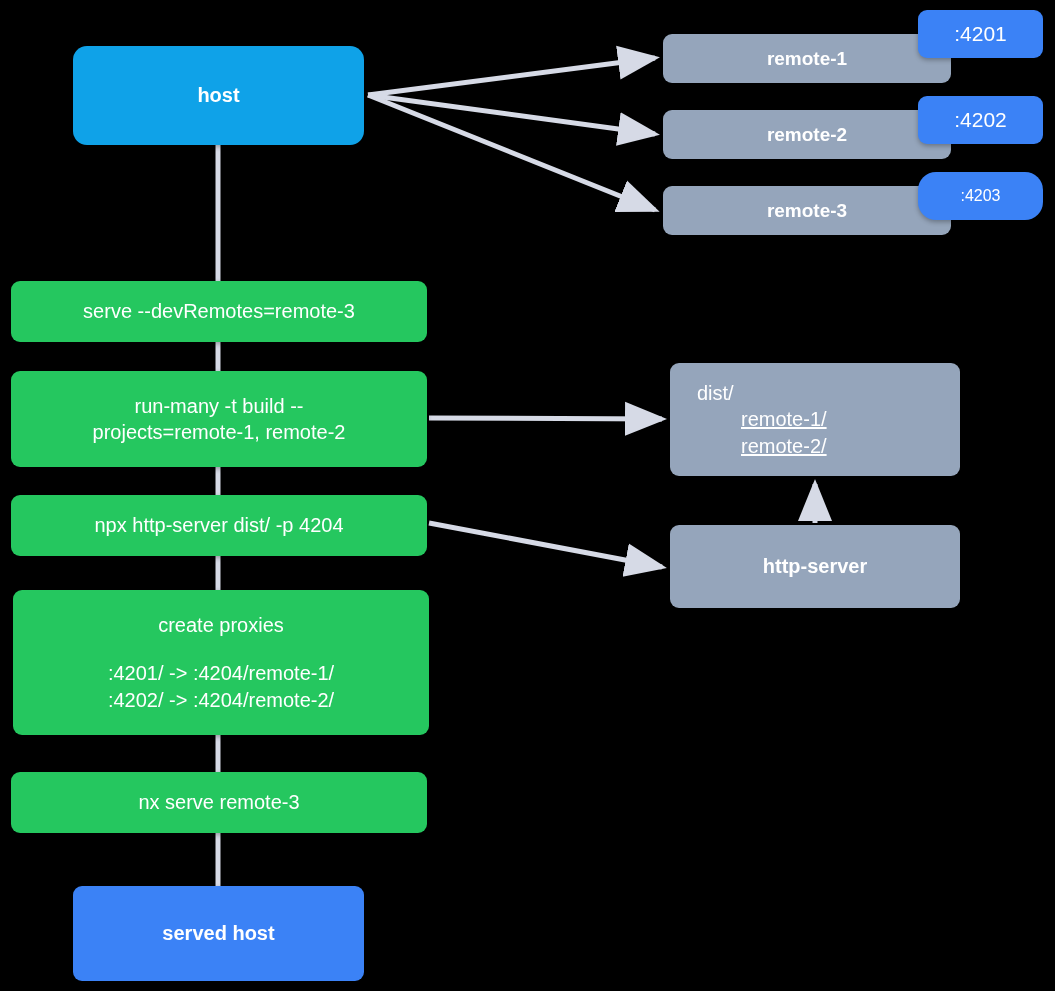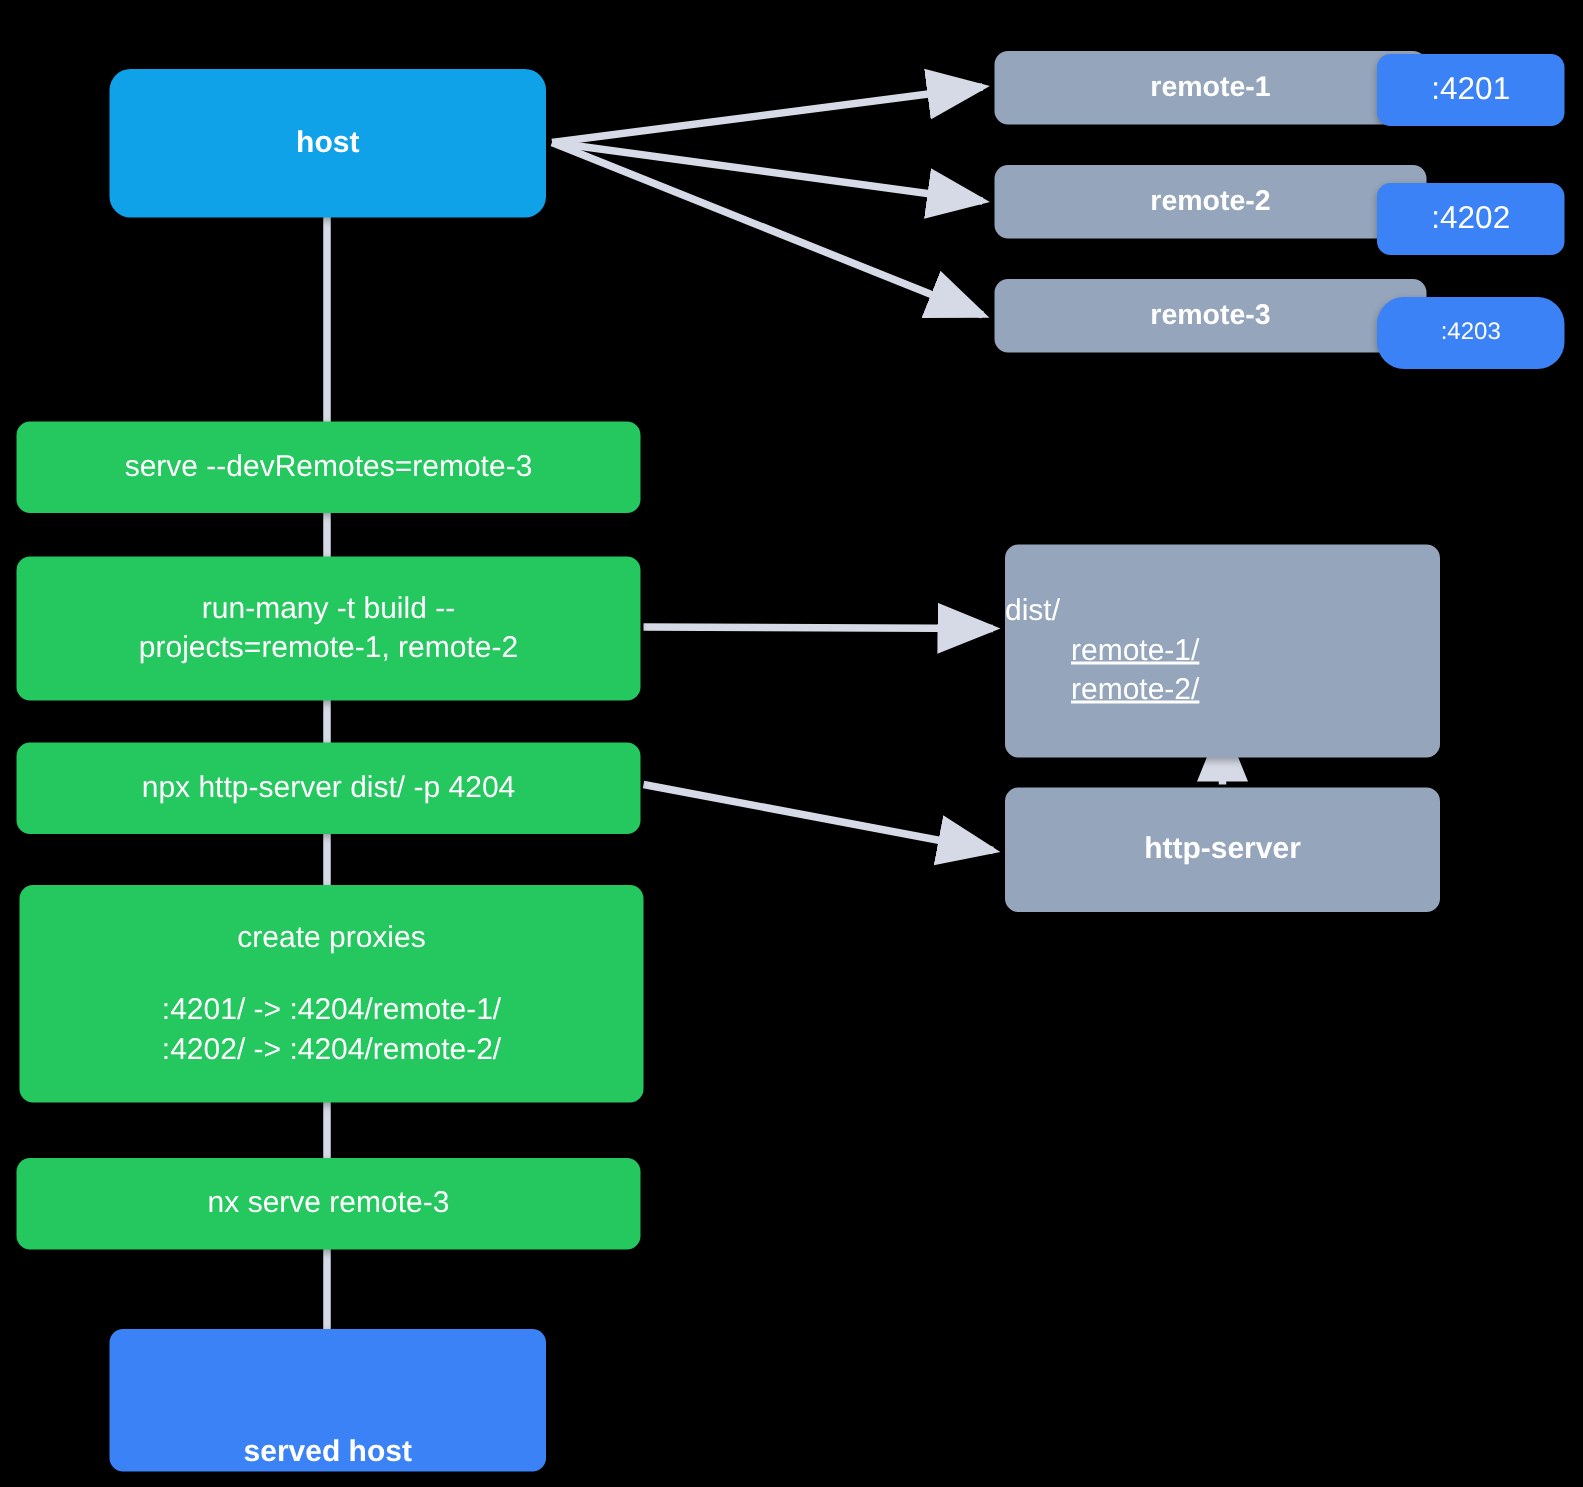--- a/index.html
+++ b/index.html
@@ -50,54 +50,55 @@
     box-shadow: 0 2px 5px rgba(0,0,0,0.30);
   }
 
   .node .line { display: block; white-space: pre; }
 
   
   .n-host     { background: #0fa2e8; }
   .n-remote   { background: #95a5bb; }
   .n-badge    { background: #3b82f6; }
   .n-green    { background: #25c75f; }
-  .n-blue     { background: #3b82f6; justify-content: flex-end; }
+  .n-blue     { background: #3b82f6; }
   .n-grey     { background: #95a5bb; }
 
   
   .bold   { font-weight: bold; }
   .reg    { font-weight: normal; }
 
   
   #node-host {
     left: 73px; top: 46px; width: 291px; height: 99px;
     font-size: 20px;
     border-radius: 14px;
   }
 
   #node-remote-1 { left: 663px; top: 34px;  width: 288px; height: 49px; font-size: 19px; justify-content: center; }
   #node-remote-2 { left: 663px; top: 110px; width: 288px; height: 49px; font-size: 19px; }
   #node-remote-3 { left: 663px; top: 186px; width: 288px; height: 49px; font-size: 19px; }
 
   #badge-4201 { left: 918px; top: 10px;  width: 125px; height: 48px; font-size: 21px; }
   #badge-4202 { left: 918px; top: 96px;  width: 125px; height: 48px; font-size: 21px; }
   #badge-4203 { left: 918px; top: 172px; width: 125px; height: 48px; font-size: 16px; border-radius: 18px; }
-  .badge { z-index: 3; margin-top: 26px; }
+  .badge { z-index: 3; }
 
   #node-serve     { left: 11px; top: 281px; width: 416px; height: 61px; font-size: 20px; }
   #node-runmany   { left: 11px; top: 371px; width: 416px; height: 96px; font-size: 20px; }
   #node-npx       { left: 11px; top: 495px; width: 416px; height: 61px; font-size: 20px; }
   #node-proxies   { left: 13px; top: 590px; width: 416px; height: 145px; font-size: 20px; }
   #node-nxserve   { left: 11px; top: 772px; width: 416px; height: 61px; font-size: 20px; }
   #node-served    { left: 73px; top: 886px; width: 291px; height: 95px; font-size: 20px; }
 
   #node-dist {
-    left: 670px; top: 363px; width: 290px; height: 142px;
+    left: 670px; top: 363px; width: 290px; height: 113px;
     font-size: 20px;
     align-items: flex-start;
+    padding-left: 27px;
     text-align: left;
   }
   #node-dist .indent { padding-left: 44px; text-decoration: underline; }
 
   #node-httpserver { left: 670px; top: 525px; width: 290px; height: 83px; font-size: 20px; }
 
   
   .gap { height: 22px; }
 </style>
 </head>

